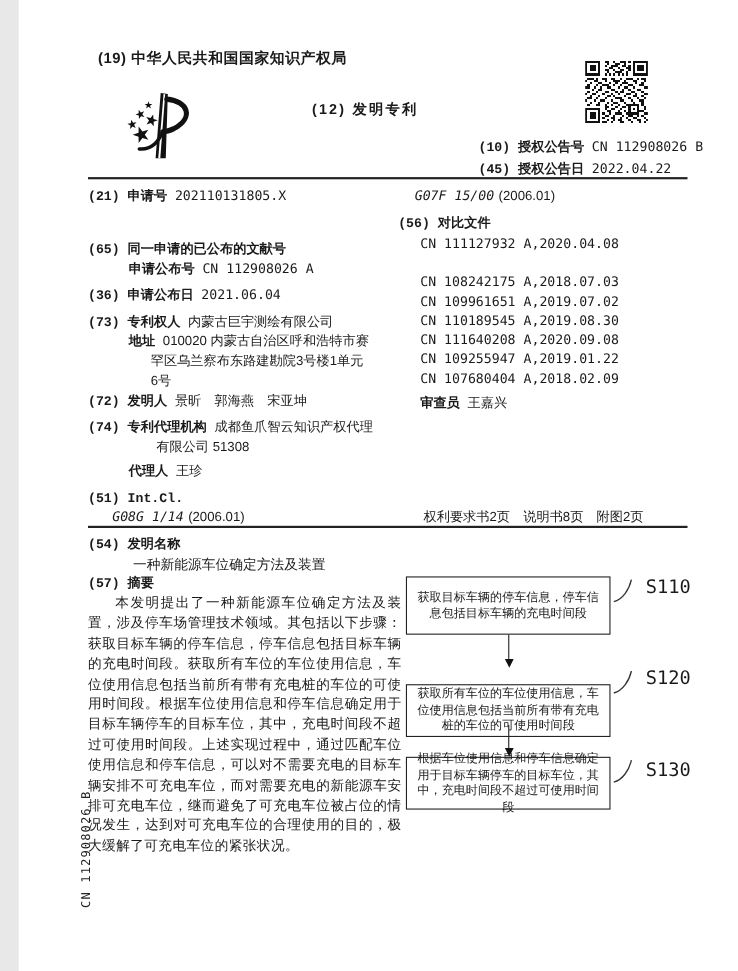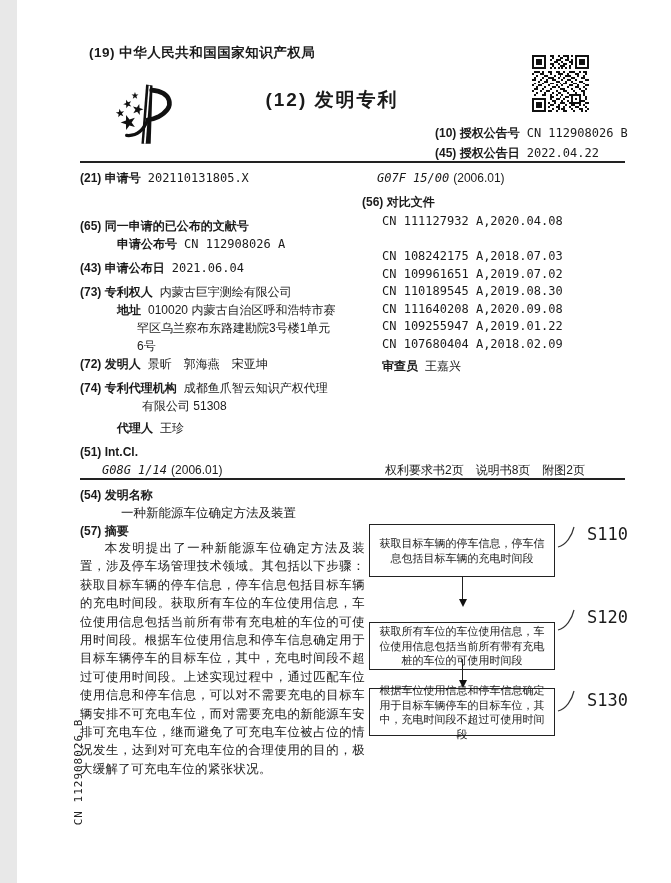--- a/index.html
+++ b/index.html
@@ -1,25 +1,25 @@
 <!DOCTYPE html>
 <html><head>
 <meta charset="utf-8">
 <style>
   html,body{margin:0;padding:0;background:#e8e8e8;}
   .page{position:relative;width:671px;height:883px;background:#ffffff;overflow:hidden;
         font-family:"Liberation Sans",sans-serif;color:#1a1a1a;margin-left:17px;}
   .ln{position:absolute;white-space:nowrap;font-size:12px;line-height:18px;}
-  .b{font-weight:bold;}
+  .b{font-weight:bold;font-family:Liberation Mono, monospace;}
   .mono{font-family:"DejaVu Sans Mono",monospace;}
   .it{font-style:italic;}
   .v{margin-left:7px;font-family:"DejaVu Sans Mono",monospace;}
   .vc{margin-left:7px;}
   .office{top:44px;left:72px;font-size:13.5px;font-weight:bold;letter-spacing:0.5px;}
-  .doctype{top:91px;left:230px;width:170px;text-align:center;font-size:19px;font-weight:bold;letter-spacing:2px;}
+  .doctype{top:91px;left:230px;width:170px;text-align:center;font-size:13px;font-weight:bold;letter-spacing:2px;}
   .hr{position:absolute;left:63px;width:545px;background:#222;}
   .abstract{position:absolute;top:539px;left:63px;width:285px;font-size:12.4px;line-height:18.4px;
             text-align:justify;text-indent:2em;letter-spacing:0.4px;}
   .flow{position:absolute;left:348px;top:518px;width:323px;height:250px;}
   .flow-box{position:absolute;left:4px;width:186px;border:1px solid #222;background:#fff;
             box-sizing:border-box;display:flex;align-items:center;justify-content:center;
             text-align:center;font-size:11px;line-height:14.5px;padding:18px 5px;}
   .flow-label{position:absolute;left:222px;font-family:"DejaVu Sans Mono",monospace;font-size:17px;}
   .leader{position:absolute;left:192px;width:28px;height:22px;}
   .flow-arrow{position:absolute;width:9px;}
@@ -86,21 +86,21 @@
   <div class="ln" style="top:169px;left:63px">
     <span class="b">(21) 申请号</span><span class="v">202110131805.X</span>
   </div>
   <div class="ln" style="top:217px;left:63px">
     <span class="b">(65) 同一申请的已公布的文献号</span>
   </div>
   <div class="ln" style="top:235px;left:100px">
     <span class="b">申请公布号</span><span class="v">CN 112908026 A</span>
   </div>
   <div class="ln" style="top:259px;left:63px">
-    <span class="b">(43) 申请公布日</span><span class="v">2021.06.04</span>
+    <span class="b">(36) 申请公布日</span><span class="v">2021.06.04</span>
   </div>
   <div class="ln" style="top:283px;left:63px">
     <span class="b">(73) 专利权人</span><span class="vc">内蒙古巨宇测绘有限公司</span>
   </div>
   <div class="ln" style="top:301px;left:100px">
     <span class="b">地址</span><span class="vc">010020 内蒙古自治区呼和浩特市赛</span>
   </div>
   <div class="ln" style="top:319px;left:120px">罕区乌兰察布东路建勘院3号楼1单元</div>
   <div class="ln" style="top:337px;left:120px">6号</div>
   <div class="ln" style="top:355px;left:63px">

